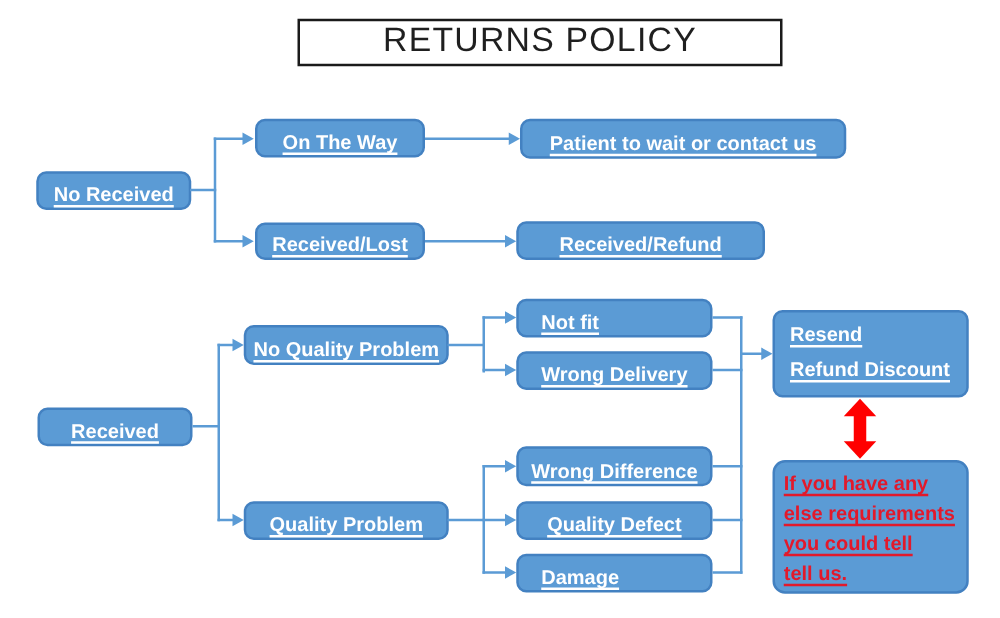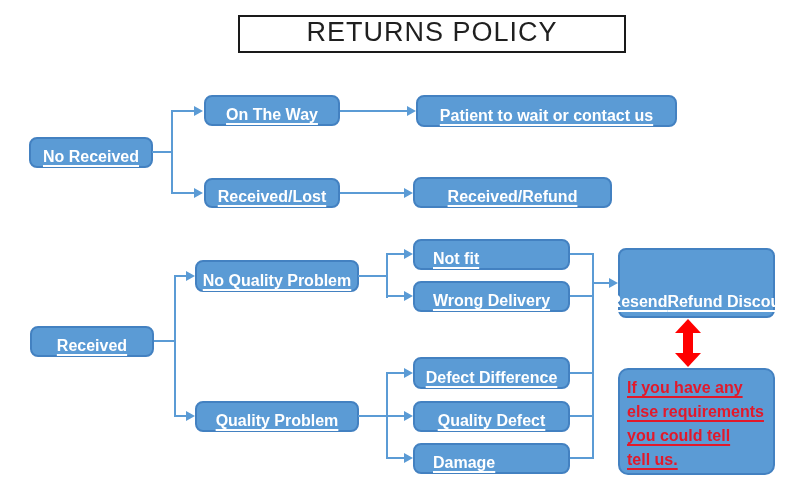--- a/index.html
+++ b/index.html
@@ -18,21 +18,21 @@
   }
   .node{
     position:absolute;background:var(--node-fill,#5b9bd5);
     border:2px solid var(--node-border,#4381c1);border-radius:8px;
     color:var(--node-text,#ffffff);font-weight:bold;font-size:16px;
     display:flex;align-items:flex-end;justify-content:center;
     box-sizing:border-box;white-space:nowrap;
   }
   .node.left{justify-content:flex-start;padding-left:18px;}
   .node span{text-decoration:underline;text-decoration-thickness:2px;text-underline-offset:3px;}
-  .node.multiline{flex-direction:row;align-items:flex-end;justify-content:center;padding-left:12px;line-height:28px;}
+  .node.multiline{flex-direction:column;align-items:flex-start;justify-content:center;padding-left:12px;line-height:28px;}
   .note{
     position:absolute;background:var(--node-fill,#5b9bd5);
     border:2px solid var(--node-border,#4381c1);border-radius:10px;
     box-sizing:border-box;padding:6px 10px 0 7px;
     font-weight:bold;font-size:16px;line-height:24px;color:var(--note-text,#e2192b);
   }
   .note div{text-decoration:underline;text-decoration-thickness:2px;text-underline-offset:3px;white-space:nowrap;}
   .hl{position:absolute;height:2px;background:var(--connector,#5b9bd5);}
   .vl{position:absolute;width:2px;background:var(--connector,#5b9bd5);}
   .ar{position:absolute;width:0;height:0;
@@ -83,21 +83,21 @@
     <span>Quality Problem</span>
   </div>
 
   <div class="node left" style="left:413px;top:239px;width:157px;height:31px">
     <span>Not fit</span>
   </div>
   <div class="node" style="left:413px;top:281px;width:157px;height:31px">
     <span>Wrong Delivery</span>
   </div>
   <div class="node" style="left:413px;top:357px;width:157px;height:32px">
-    <span>Defect Difference</span>
+    <span>Wrong Difference</span>
   </div>
   <div class="node" style="left:413px;top:401px;width:157px;height:31px">
     <span>Quality Defect</span>
   </div>
   <div class="node left" style="left:413px;top:443px;width:157px;height:31px">
     <span>Damage</span>
   </div>
 
   <div class="node multiline" style="left:618px;top:248px;width:157px;height:70px">
     <span>Resend</span>

